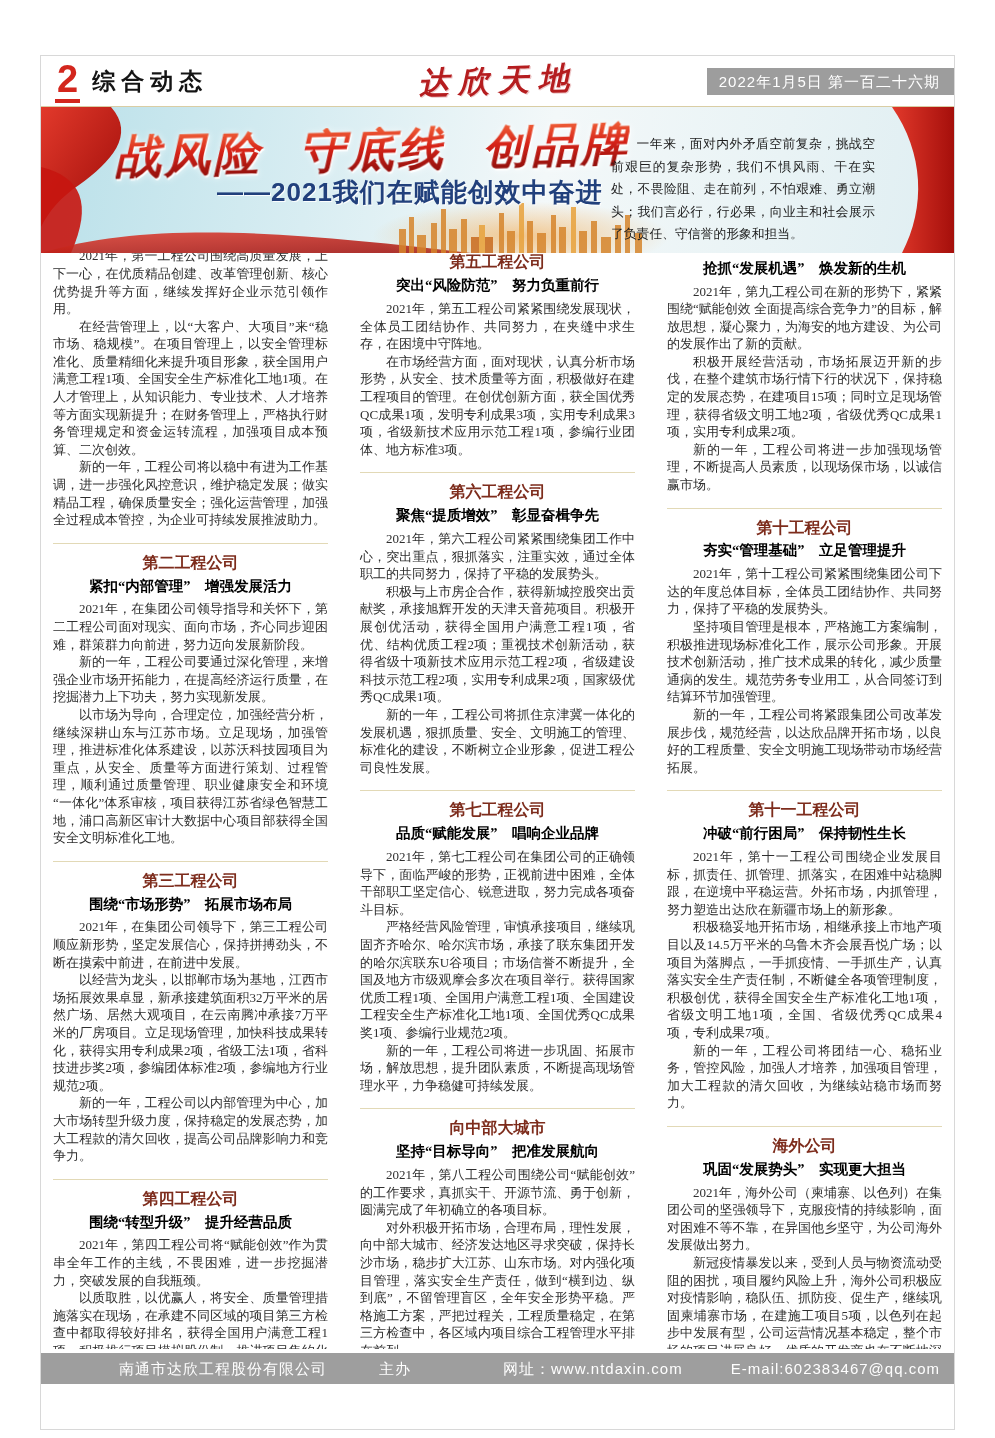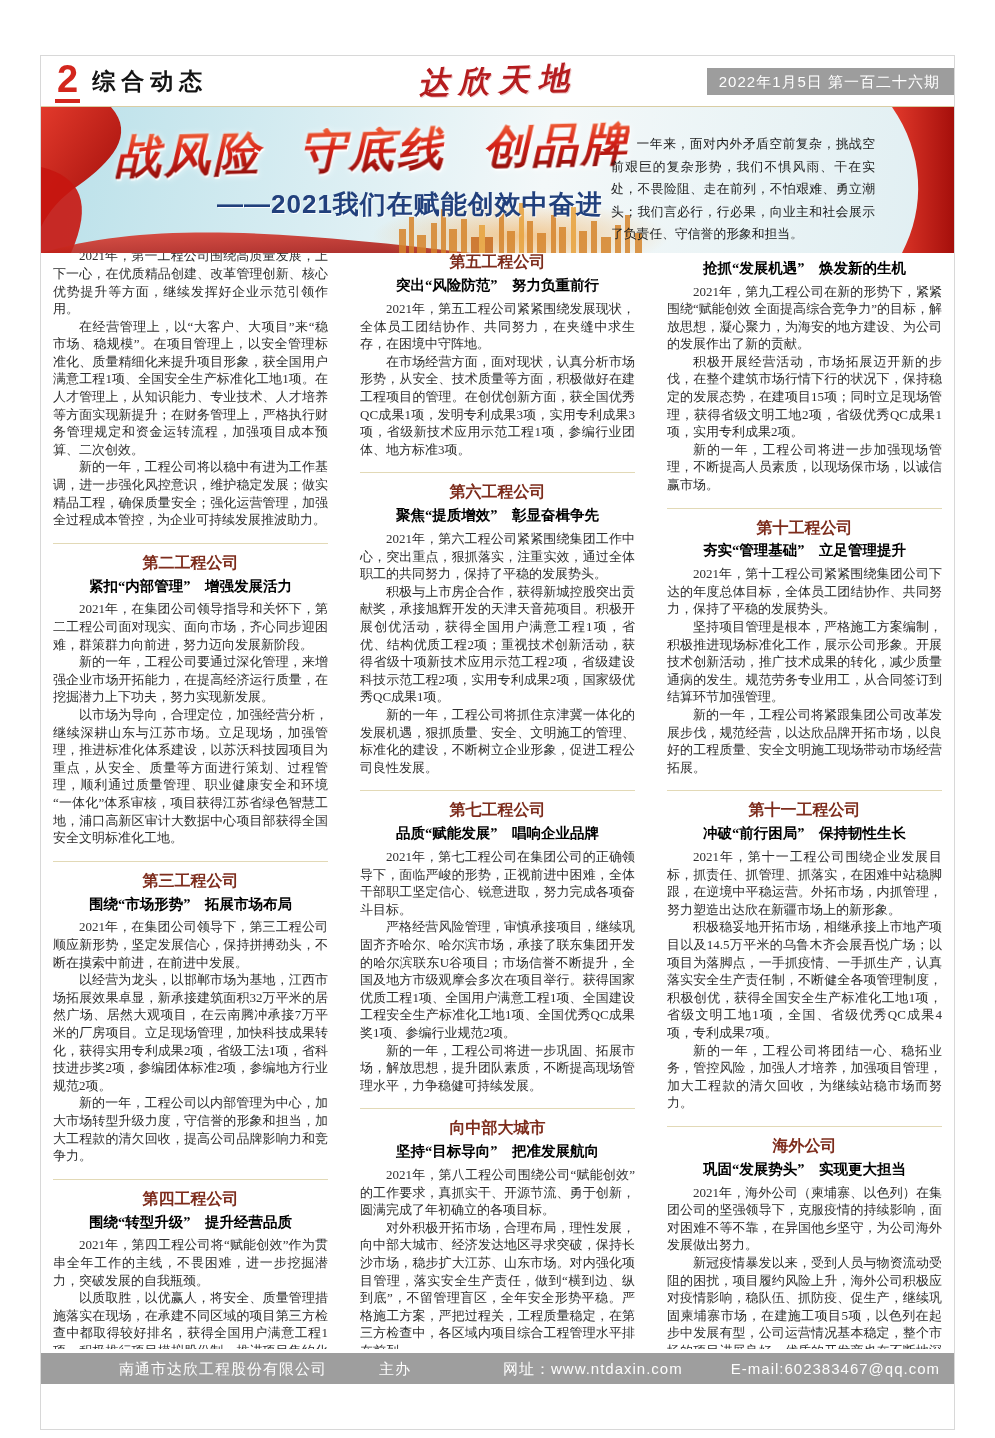--- a/index.html
+++ b/index.html
@@ -29,21 +29,21 @@
   .silk-right{right:0;}
   .glow{position:absolute;left:330px;bottom:-18px;width:300px;height:70px;
         background:radial-gradient(ellipse at center,rgba(240,160,60,.55) 0%,rgba(240,160,60,0) 70%);}
   .skyline{position:absolute;left:354px;bottom:0;opacity:.85;}
   .slogan{position:absolute;left:74px;top:20px;white-space:nowrap;
           font:italic 900 46px/1 "DejaVu Serif", serif;letter-spacing:3px;word-spacing:18px;
           background:linear-gradient(180deg,#f06038 0%,#d62318 45%,#8f0f0c 100%);
           -webkit-background-clip:text;background-clip:text;color:transparent;
           transform:rotate(-1.5deg);
           filter:drop-shadow(1px 2px 0 rgba(255,255,255,.95)) drop-shadow(0 0 3px rgba(255,255,255,.65));}
-  .subslogan{position:absolute;left:176px;top:84px;white-space:nowrap;
+  .subslogan{position:absolute;left:176px;top:72px;white-space:nowrap;
              font:900 26px/1 "Liberation Sans", sans-serif;color:#21407c;letter-spacing:1px;
              text-shadow:1px 1px 0 rgba(255,255,255,.9);}
   .intro{position:absolute;right:64px;top:11px;width:294px;
          font-size:12.8px;line-height:1.76;color:#1d1d1d;text-align:justify;}
   .intro p{margin:15px;text-indent:2em;}
 
   
   .main{flex:none;height:1096px;box-sizing:border-box;display:flex;gap:32px;
         padding:10px 12px 0;overflow:hidden;align-items:center;}
   .col{flex:1;min-width:0;}
@@ -154,21 +154,21 @@
               <p>以市场为导向，合理定位，加强经营分析，继续深耕山东与江苏市场。立足现场，加强管理，推进标准化体系建设，以苏沃科技园项目为重点，从安全、质量等方面进行策划、过程管理，顺利通过质量管理、职业健康安全和环境“一体化”体系审核，项目获得江苏省绿色智慧工地，浦口高新区审计大数据中心项目部获得全国安全文明标准化工地。</p>
             </div>
   </div>
 
   <div class="article">
     <h3>第三工程公司</h3>
     <h4>围绕“市场形势”　拓展市场布局</h4>
     <div>
               <p>2021年，在集团公司领导下，第三工程公司顺应新形势，坚定发展信心，保持拼搏劲头，不断在摸索中前进，在前进中发展。</p>
               <p>以经营为龙头，以邯郸市场为基地，江西市场拓展效果卓显，新承接建筑面积32万平米的居然广场、居然大观项目，在云南腾冲承接7万平米的厂房项目。立足现场管理，加快科技成果转化，获得实用专利成果2项，省级工法1项，省科技进步奖2项，参编团体标准2项，参编地方行业规范2项。</p>
-              <p>新的一年，工程公司以内部管理为中心，加大市场转型升级力度，守信誉的形象和担当，加大工程款的清欠回收，提高公司品牌影响力和竞争力。</p>
+              <p>新的一年，工程公司以内部管理为中心，加大市场转型升级力度，保持稳定的发展态势，加大工程款的清欠回收，提高公司品牌影响力和竞争力。</p>
             </div>
   </div>
 
   <div class="article">
     <h3>第四工程公司</h3>
     <h4>围绕“转型升级”　提升经营品质</h4>
     <div>
               <p>2021年，第四工程公司将“赋能创效”作为贯串全年工作的主线，不畏困难，进一步挖掘潜力，突破发展的自我瓶颈。</p>
               <p>以质取胜，以优赢人，将安全、质量管理措施落实在现场，在承建不同区域的项目第三方检查中都取得较好排名，获得全国用户满意工程1项。积极推行项目模拟股份制，推进项目集约化管理，让改革的红利在项目一线得到释放。以党建活动，凝聚人心，提高团队力量，加快人才培养。</p>
             </div>

